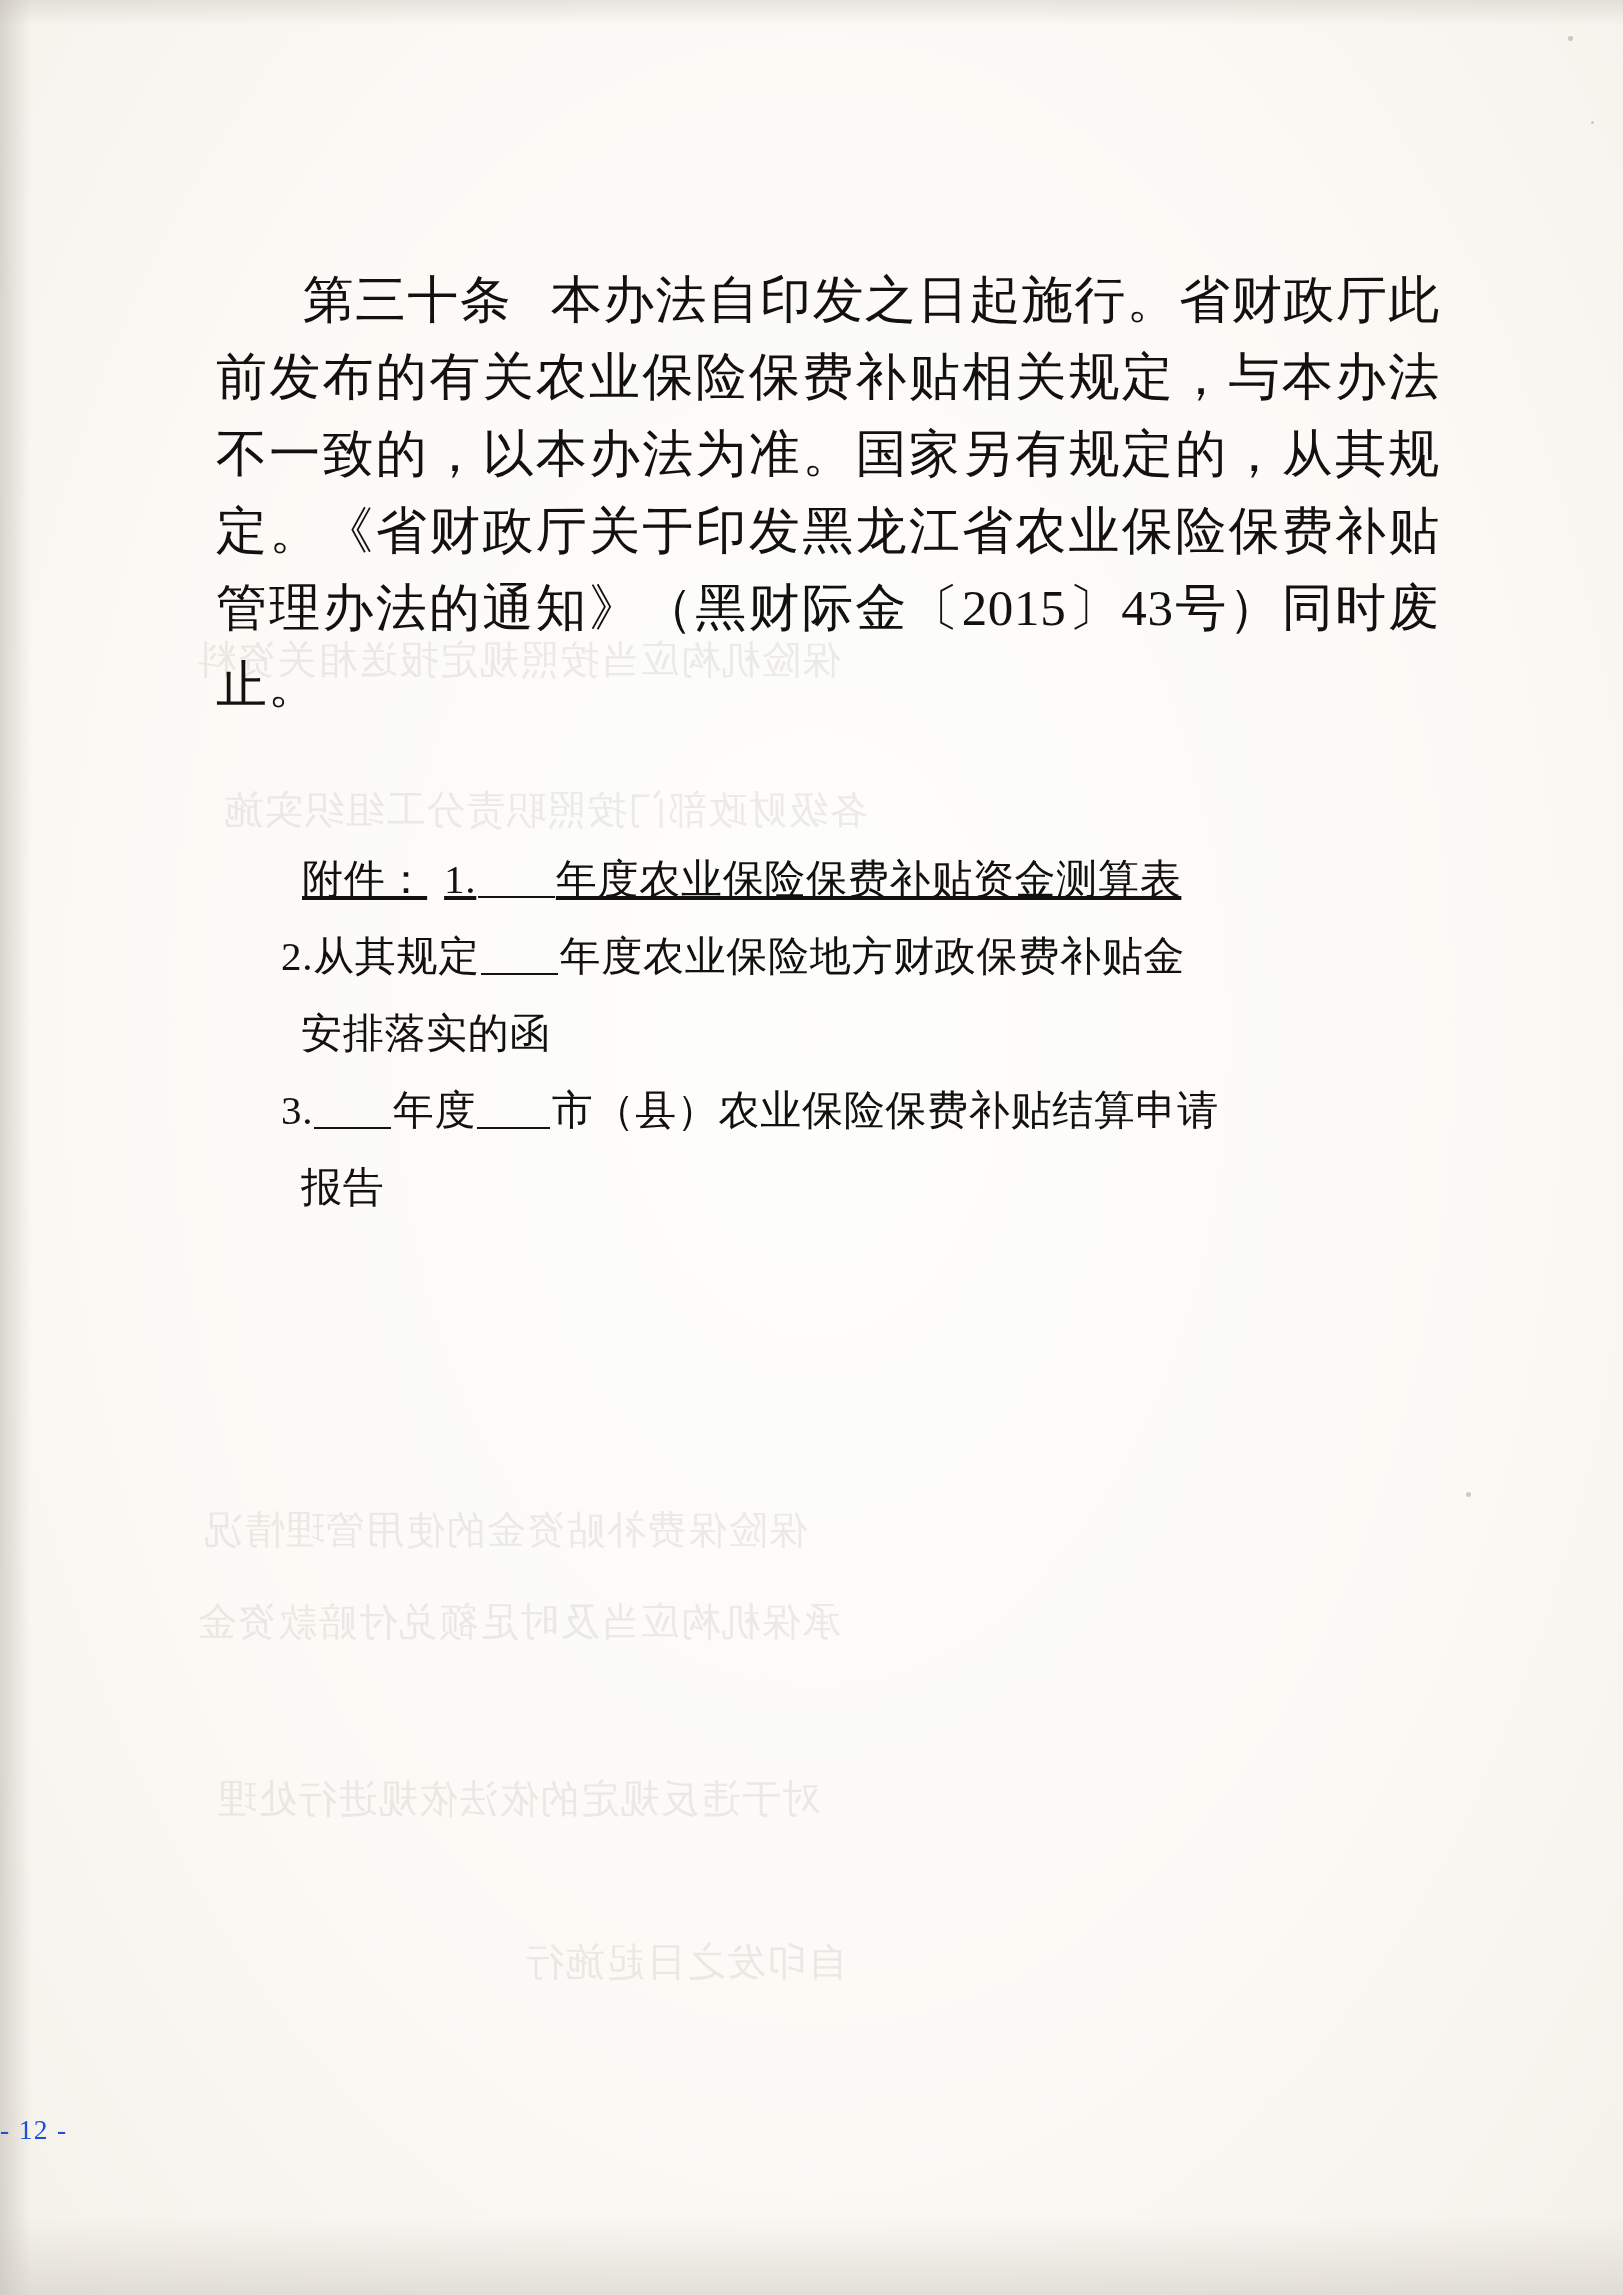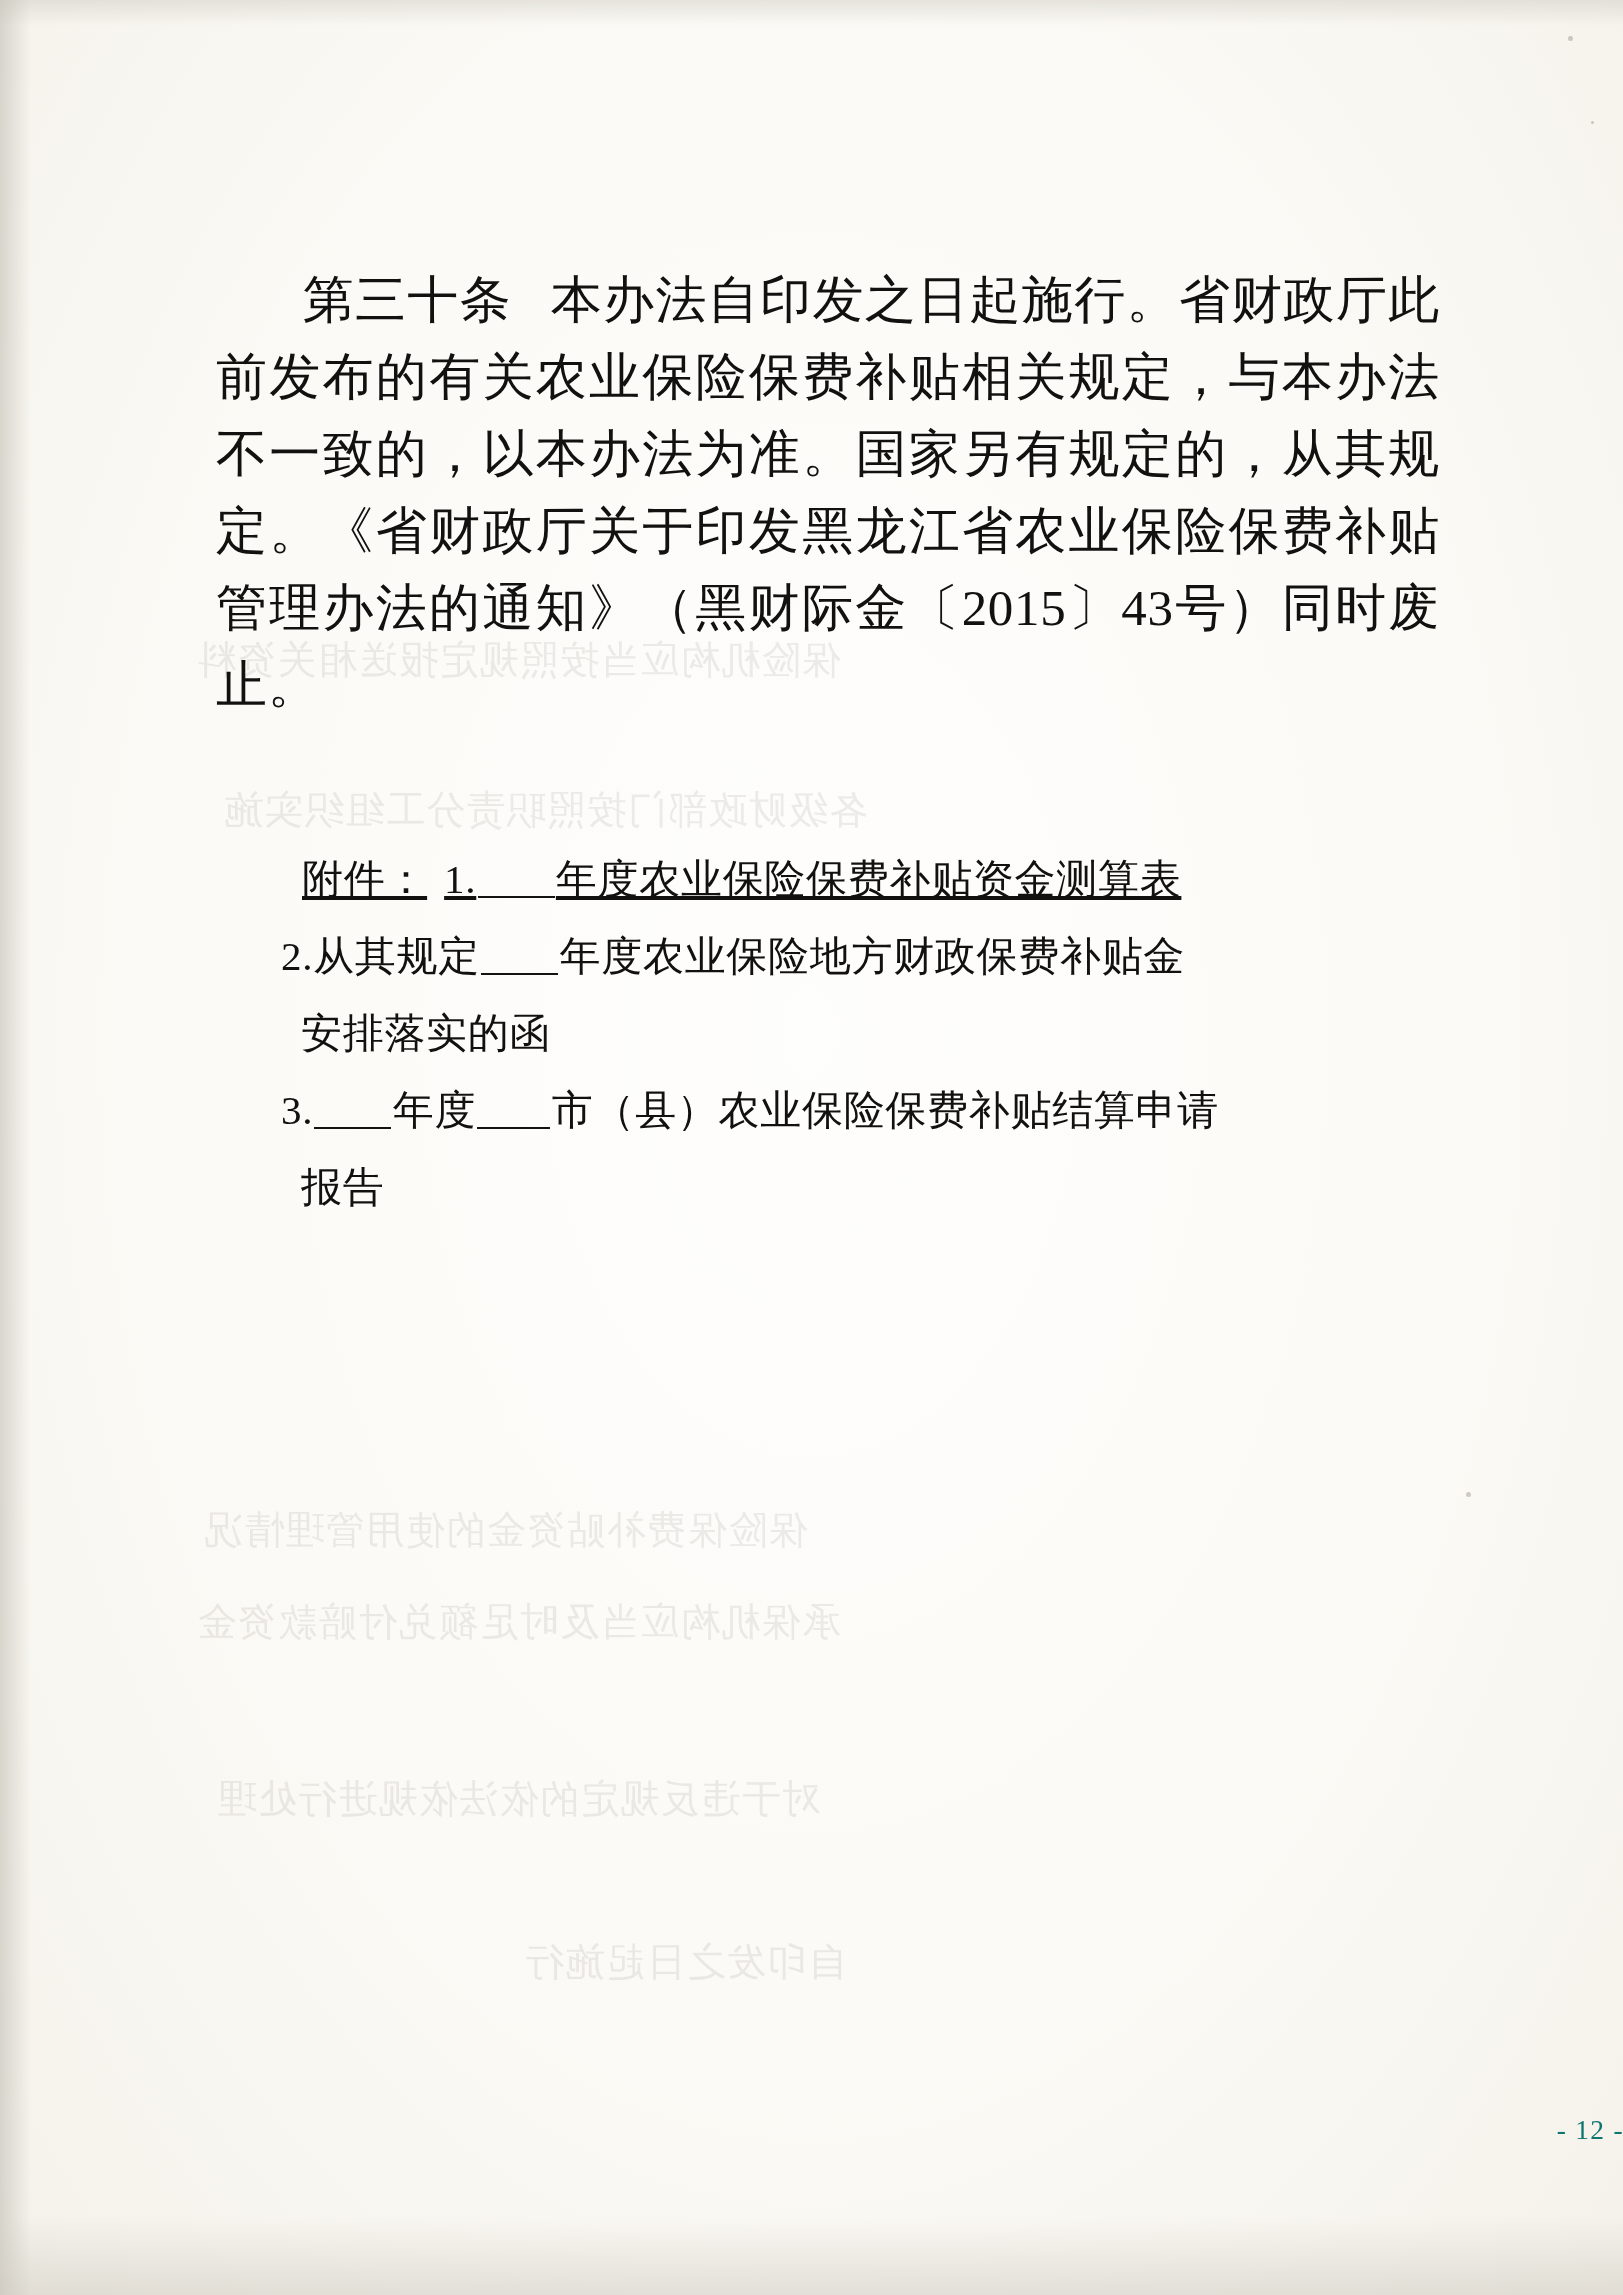--- a/index.html
+++ b/index.html
@@ -98,23 +98,23 @@
     margin: 0 1.3px -5.2px 1.3px;
   }
   .blank.short {
     width: 73px;
   }
   .page-number {
     position: absolute;
     left: 0;
     right: 0;
     top: 2114px;
-    text-align: right;
+    text-align: left;
     font-size: 27.5px;
-    color: #0f766e;
+    color: #1d4ed8;
     letter-spacing: 1.3px;
     font-family: "Liberation Serif", "DejaVu Serif", serif;
   }
   
   .ghost {
     position: absolute;
     color: rgba(120,116,105,0.13);
     font-size: 39px;
     line-height: 76px;
     letter-spacing: 1.3px;

